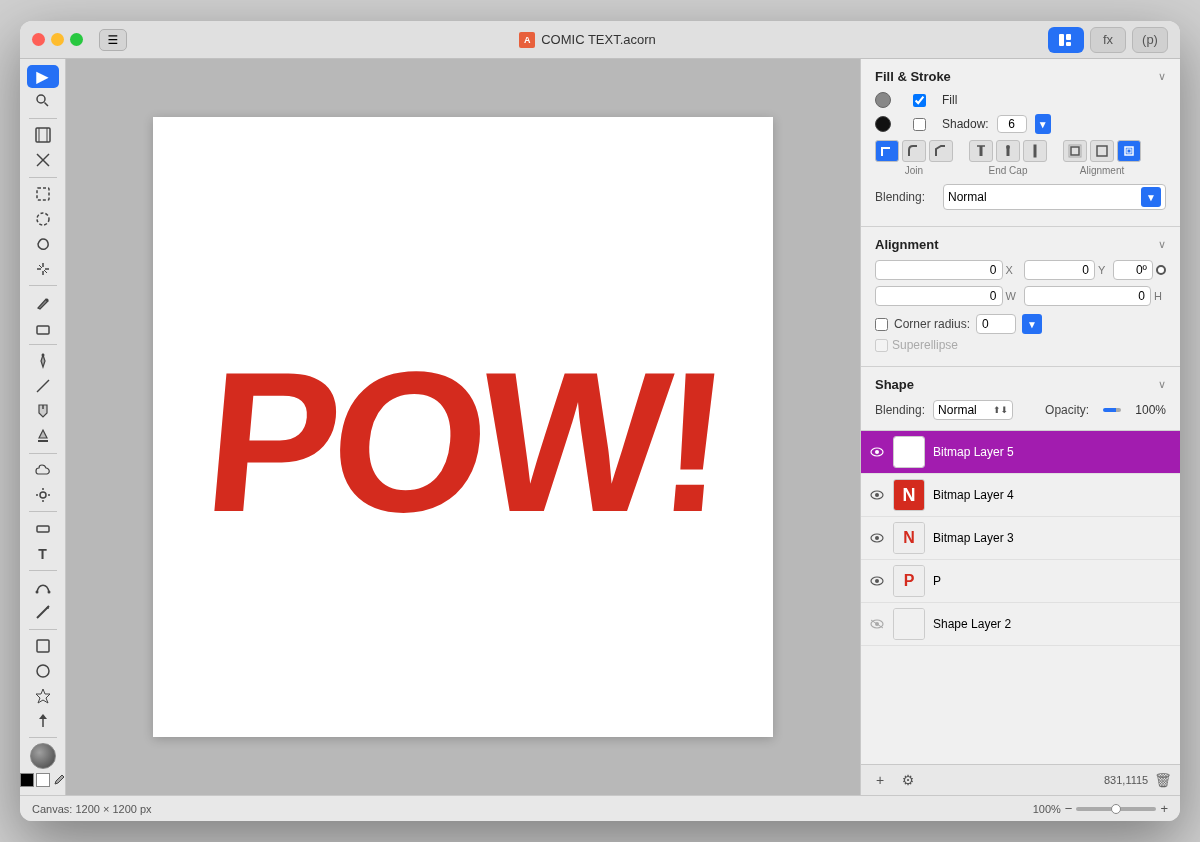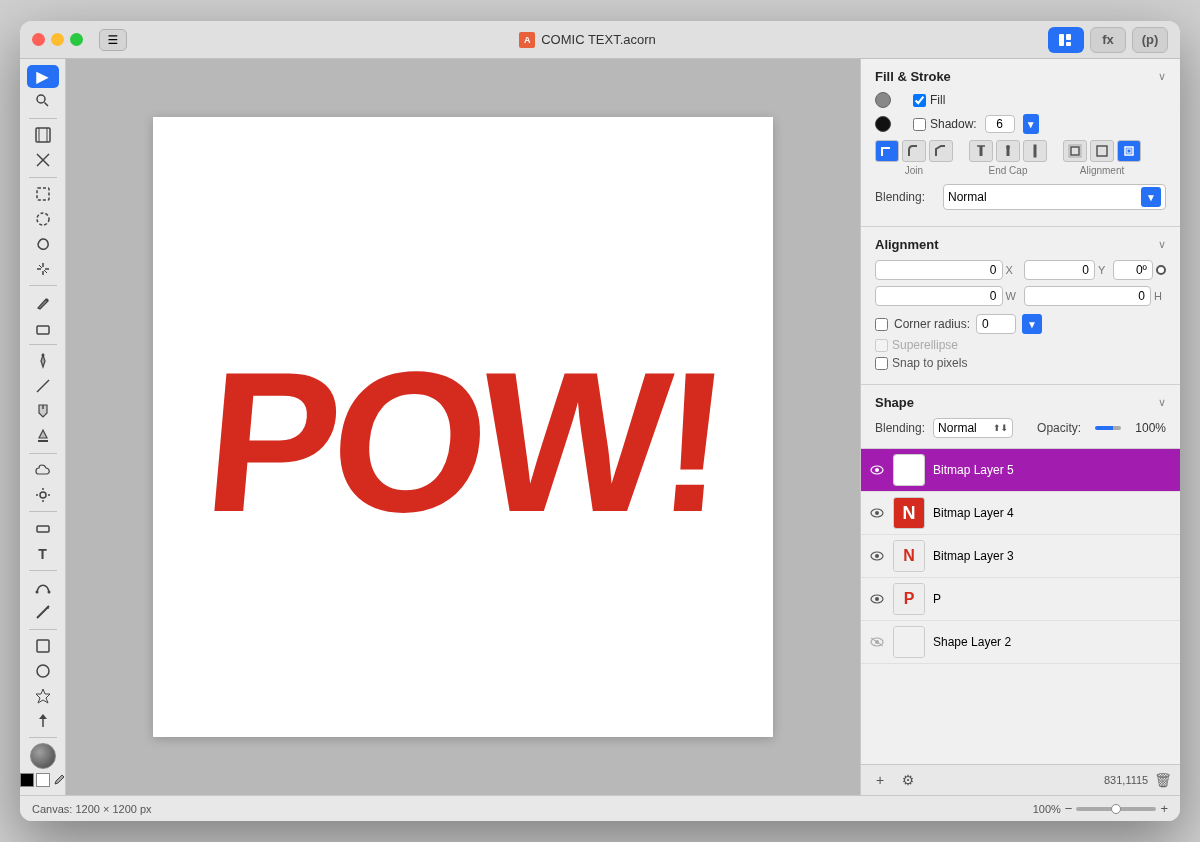--- a/index.html
+++ b/index.html
@@ -80,21 +80,21 @@
       gap: 6px;
     }
     .titlebar-tool-btn {
       width: 36px; height: 26px;
       border-radius: 6px;
       display: flex;
       align-items: center;
       justify-content: center;
       cursor: pointer;
       font-size: 13px;
-      font-weight: bold;
+      font-weight: normal;
     }
     .titlebar-tool-btn.active {
       background: #2570f5;
       color: white;
     }
     .titlebar-tool-btn.inactive {
       background: #d0d0d0;
       border: 1px solid #b8b8b8;
       color: #555;
     }
@@ -261,21 +261,21 @@
     .color-dot {
       width: 16px; height: 16px;
       border-radius: 50%;
       flex-shrink: 0;
     }
     .color-dot.gray { background: #888; border: 1px solid #666; }
     .color-dot.black { background: #111; border: 1px solid #444; }
     .checkbox-label {
       display: flex;
       align-items: center;
-      gap: 4px;
+      gap: 16px;
       font-size: 12px;
       color: #333;
       padding-left: 14px;
     }
     .checkbox-label input { width: 13px; height: 13px; cursor: pointer; }
     .stroke-value {
       background: white;
       border: 1px solid #c0c0c0;
       border-radius: 4px;
       padding: 1px 4px;
@@ -874,38 +874,34 @@
         <div class="corner-row">
           <input type="checkbox" style="">
           <span class="corner-label">Corner radius:</span>
           <input class="corner-input" type="text" value="0" style="">
           <button class="corner-arrow">▼</button>
         </div>
         <div class="checkbox-row">
           <input type="checkbox" disabled="" style="">
           <span style="color:#aaa;">Superellipse</span>
         </div>
-        <div class="checkbox-row">
-          <input type="checkbox" style="">
-          <span>Snap to pixels</span>
-        </div>
       </div>
 
       <div class="panel-section">
         <div class="panel-section-header">
           <span class="panel-section-title">Shape</span>
           <span class="panel-collapse-btn">∨</span>
         </div>
         <div class="shadow-blending-row">
           <span class="shadow-blending-label">Blending:</span>
           <div class="shadow-blending-select">
             <span>Normal</span>
             <span class="select-arrow-small">⬆⬇</span>
           </div>
-          <span class="shadow-opacity-label" style="margin-left:16px;text-align:right;">Opacity:</span>
+          <span class="shadow-opacity-label" style="margin-left:24px;text-align:right;">Opacity:</span>
           <div class="shadow-opacity-slider" style="flex:1; margin: 0 6px; height:4px; background: linear-gradient(to right, #2570f5 70%, #aaa 70%); border-radius:2px;"></div>
           <span class="shadow-opacity-value">100%</span>
         </div>
       </div>
 
       <div class="layers-section">
 
         <div class="layer-item selected">
           <div class="layer-eye">
             <svg width="14" height="10" viewBox="0 0 14 10">

